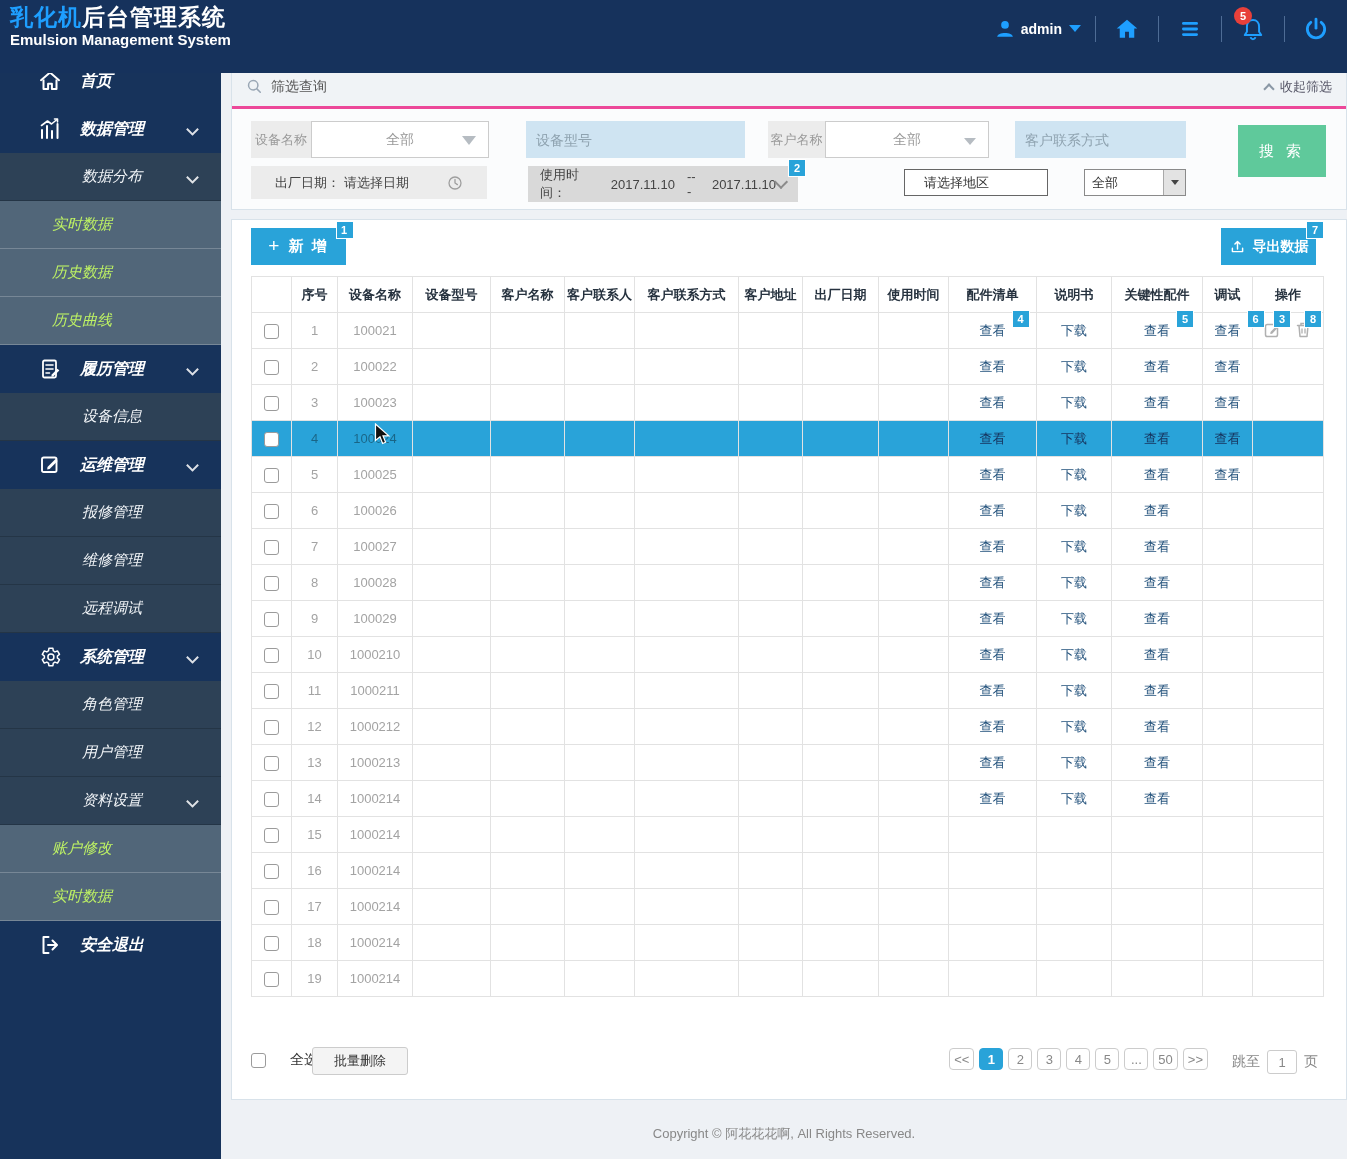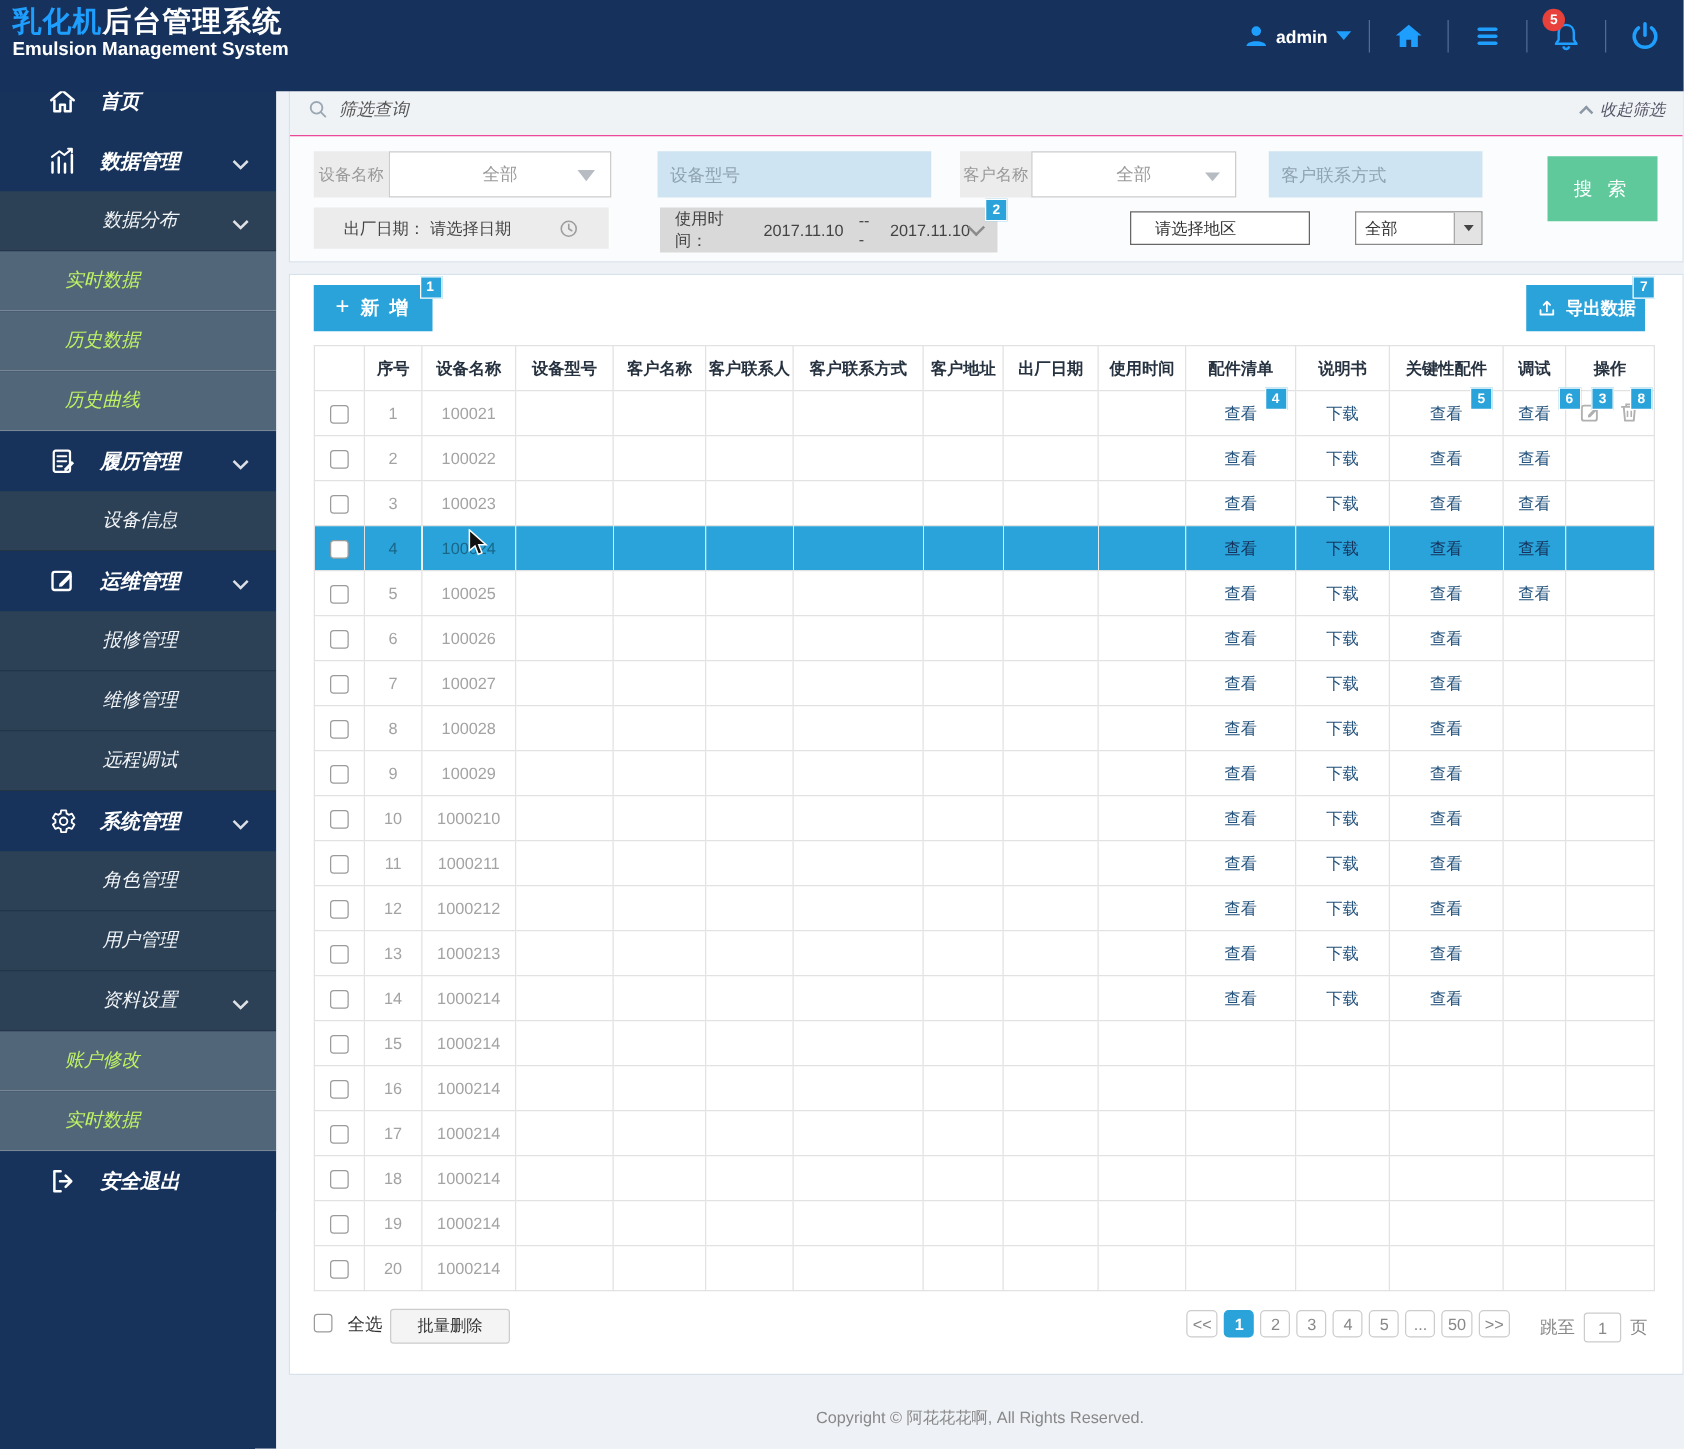--- a/index.html
+++ b/index.html
@@ -29,21 +29,21 @@
   .side-label{color:#fff;font-size:15px;font-style:italic;}
   .lvl1 .side-label{margin-left:80px;font-weight:bold;font-size:16px;}
   .lvl2 .side-label{margin-left:82px;font-size:15px;color:#f2f5f8;}
   .lvl3 .side-label{margin-left:52px;font-size:15px;color:#bef264;}
   .chev{display:inline-block;width:7px;height:7px;border-right:2px solid rgba(255,255,255,.85);border-bottom:2px solid rgba(255,255,255,.85);
         transform:rotate(45deg);position:absolute;right:24px;top:20px;}
   
   .content{position:absolute;left:221px;top:57px;width:1126px;height:1102px;background:#eef1f5;}
   .panel{position:absolute;left:10px;width:1116px;background:#fbfcfd;border:1px solid #d8e2ea;box-sizing:border-box;}
   .filter-panel{top:9px;height:144px;}
-  .filter-head{height:42px;background:#f0f3f6;border-bottom:1px solid #ec4899;display:flex;align-items:center;padding:0 14px;box-sizing:border-box;font-style:italic;}
+  .filter-head{height:42px;background:#f0f3f6;border-bottom:3px solid #ec4899;display:flex;align-items:center;padding:0 14px;box-sizing:border-box;}
   .filter-head .ttl{font-size:14px;color:#555;margin-left:8px;}
   .collapse-box{margin-left:auto;display:flex;align-items:center;gap:7px;cursor:pointer;color:#556;font-size:13px;}
   .chev-up{display:inline-block;width:6px;height:6px;border-right:2px solid #8a97a5;border-bottom:2px solid #8a97a5;transform:rotate(-135deg);margin-top:4px;}
   .filter-body{position:relative;height:100px;}
   .fld-label{display:flex;align-items:center;justify-content:center;background:#ececec;color:#999;font-size:13px;height:100%;box-sizing:border-box;}
   .fgroup{position:absolute;display:flex;height:37px;}
   .select-box{position:relative;background:#fff;border:1px solid #ccc;display:flex;align-items:center;justify-content:center;
               color:#999;font-size:14px;height:100%;box-sizing:border-box;cursor:pointer;}
   .tri-sel{width:0;height:0;border-left:7px solid transparent;border-right:7px solid transparent;border-top:9px solid #b6bcc2;
            position:absolute;right:12px;top:14px;}
@@ -79,21 +79,21 @@
   tr.selected td{background:#29a3d9;color:rgba(0,0,0,.38);}
   .cb{width:13px;height:13px;border:1px solid #9b9b9b;border-radius:3px;background:#fff;display:inline-block;vertical-align:middle;cursor:pointer;}
   a.tlink{color:#23527c;text-decoration:none;cursor:pointer;}
   tr.selected a.tlink{color:#16325c;}
   .link-wrap{position:relative;display:inline-block;}
   .link-wrap .badge{top:-12px;left:calc(100% + 6px);right:auto;}
   .op-wrap{position:relative;display:inline-block;margin:0 7px;}
   .op-wrap svg{width:17px;height:17px;display:block;cursor:pointer;}
   .op-wrap .badge{top:-11px;left:9px;right:auto;}
   
-  .selall{position:absolute;left:19px;top:831px;display:flex;gap:12px;font-size:14px;color:#333;}
+  .selall{position:absolute;left:19px;top:831px;display:flex;align-items:center;gap:24px;font-size:14px;color:#333;}
   .batch-btn{position:absolute;left:80px;top:827px;width:96px;height:28px;background:#f4f4f4;border:1px solid #ccc;border-radius:3px;
              font-size:13px;color:#333;cursor:pointer;font-family:inherit;}
   .pager{position:absolute;right:138px;top:828px;display:flex;gap:5px;align-items:center;}
   .pbtn{min-width:24px;height:22px;padding:0 4px;border:1px solid #ccc;border-radius:4px;background:#fff;color:#888;
         font-size:13px;display:flex;align-items:center;justify-content:center;cursor:pointer;box-sizing:border-box;}
   .pbtn.active{background:#29a3d9;border-color:#29a3d9;color:#fff;font-weight:bold;}
   .jump{position:absolute;right:28px;top:830px;display:flex;align-items:center;gap:7px;font-size:14px;color:#888;}
   .jump input{width:24px;height:20px;border:1px solid #ccc;border-radius:3px;text-align:center;font-size:13px;color:#888;outline:none;font-family:inherit;}
   .copyright{position:absolute;left:0;top:1068px;width:100%;text-align:center;font-size:13px;color:#888;}
   .cursor{position:absolute;left:374px;top:423px;z-index:30;pointer-events:none;}
@@ -688,37 +688,20 @@
             <td></td>
             <td></td>
             <td></td>
             <td></td>
             <td></td>
             <td></td>
             <td></td>
             <td></td>
             <td></td>
           </tr>
-          <tr>
-            <td><span class="cb"></span></td>
-            <td>20</td>
-            <td>1000214</td>
-            <td></td>
-            <td></td>
-            <td></td>
-            <td></td>
-            <td></td>
-            <td></td>
-            <td></td>
-            <td></td>
-            <td></td>
-            <td></td>
-            <td></td>
-            <td></td>
-          </tr>
         </tbody>
     </table>
 
     <div class="selall">
       <span class="cb"></span>
       <span>全选</span>
     </div>
     <button class="batch-btn">批量删除</button>
 
     <div class="pager" id="pager">

